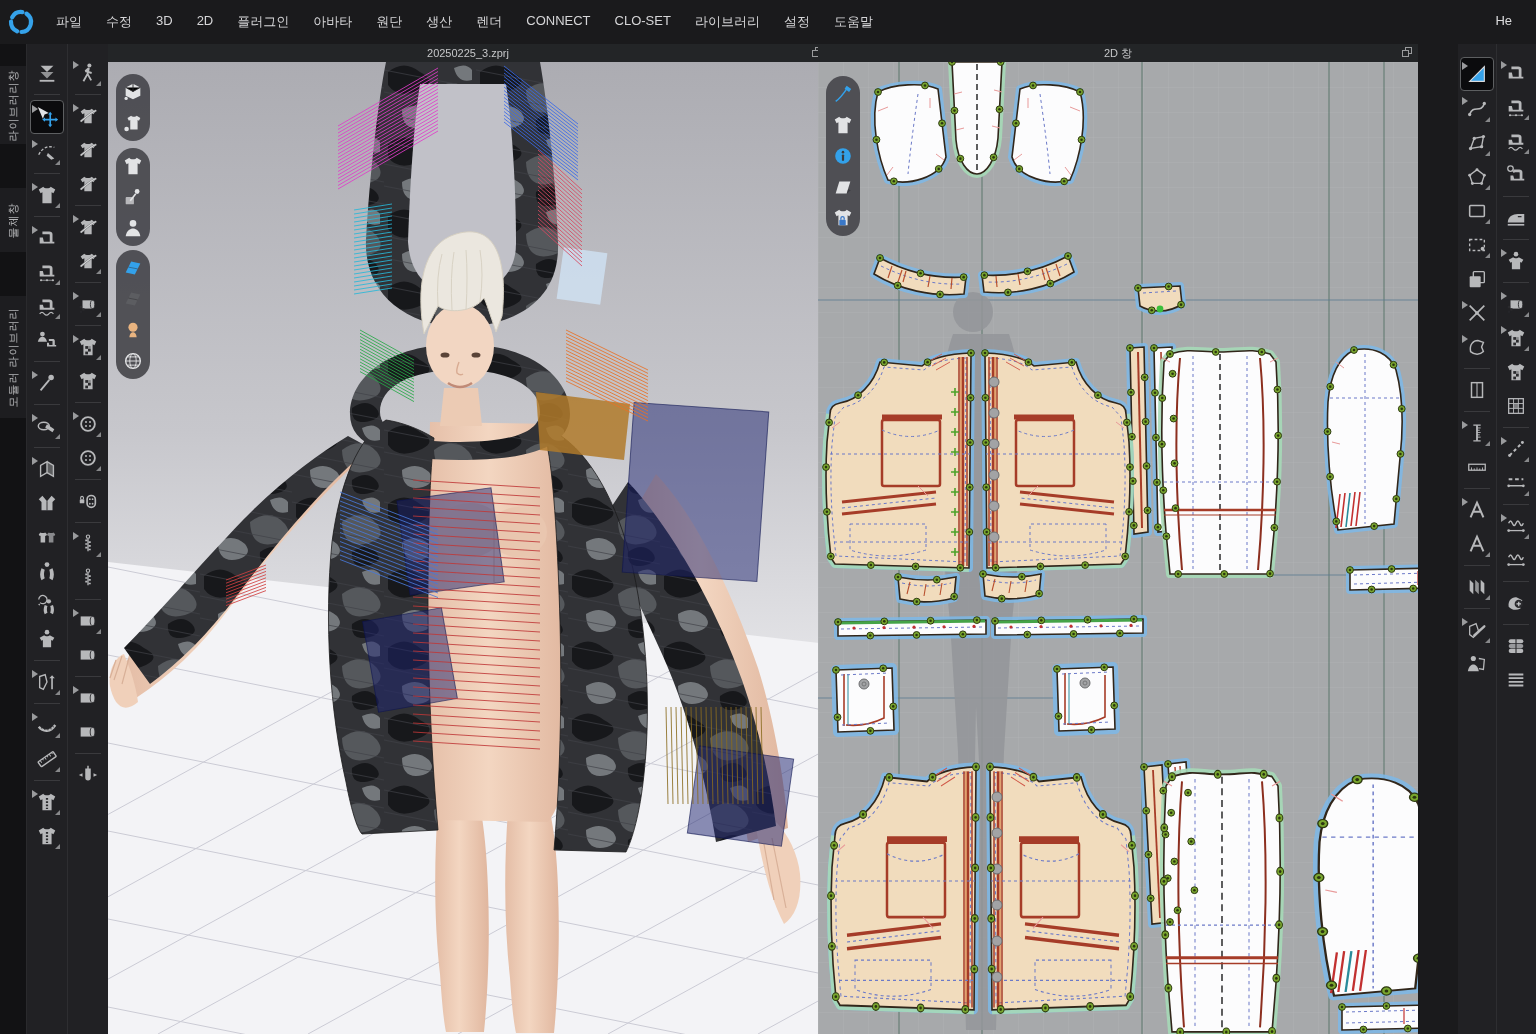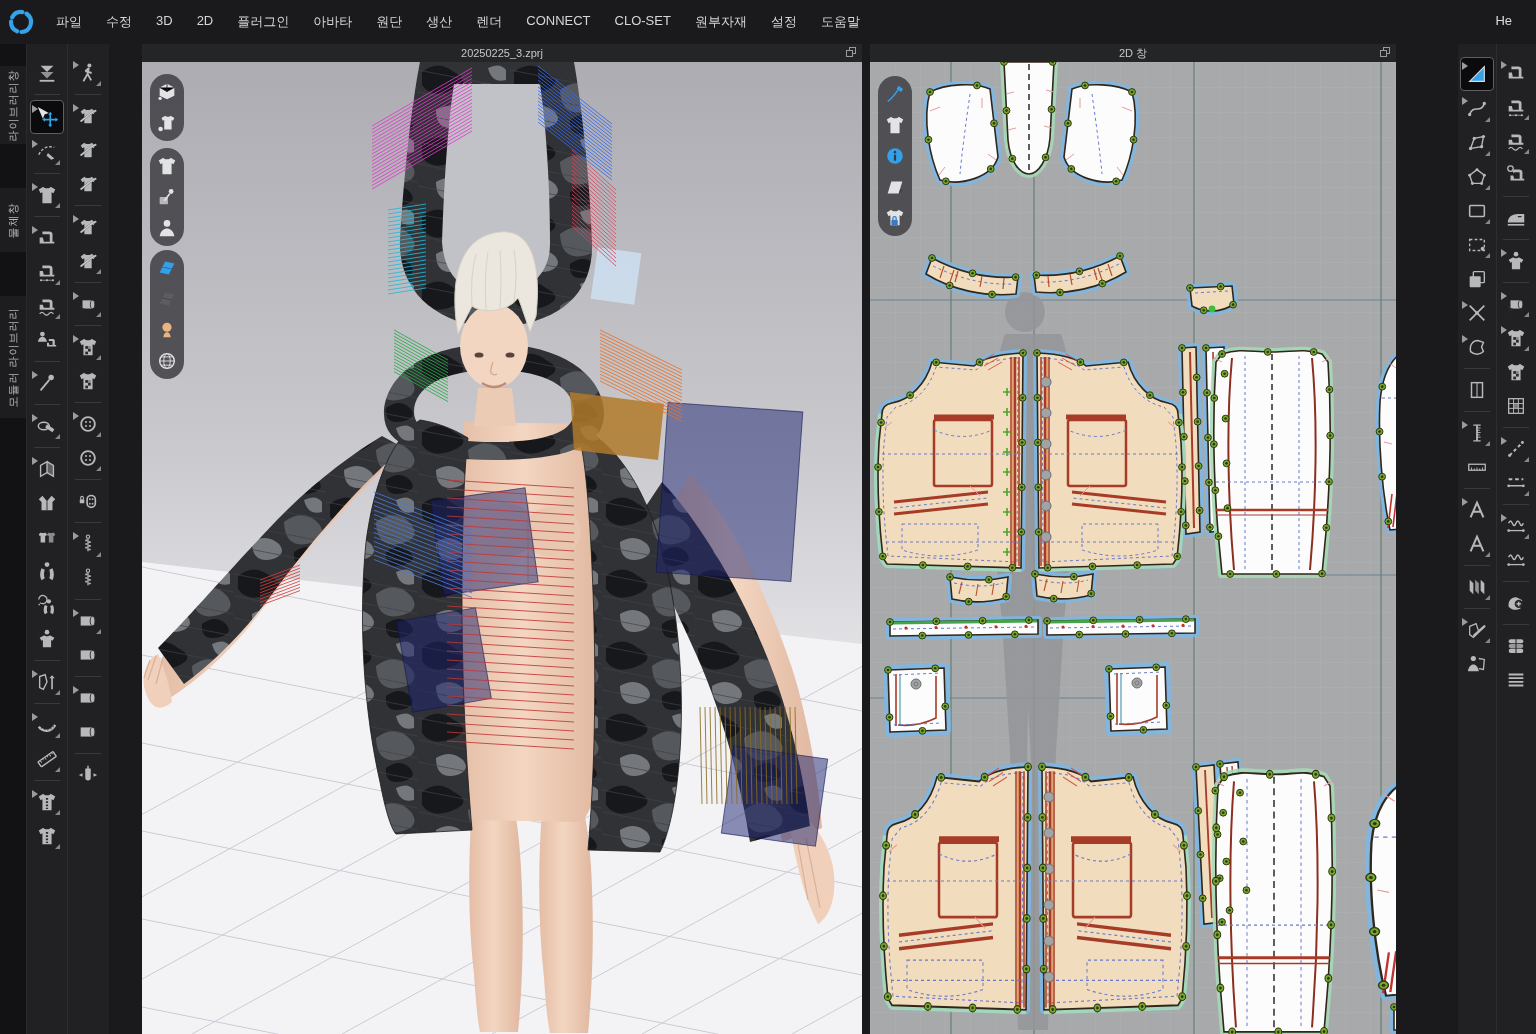--- a/index.html
+++ b/index.html
@@ -22,27 +22,27 @@
   .left-toolbar .tb-col{width:40px;}
   .right-toolbar{left:1458px;width:78px;}
   .right-toolbar .tb-col{width:38px;}
   .tcell{position:relative;width:32px;height:32px;margin:1px 0;display:flex;align-items:center;justify-content:center;border-radius:4px;color:#b7b8ba;cursor:pointer;}
   .tcell.active{background:#0b0b0d;border:1px solid #5d5f61;color:#35a2ea;}
   .tcell.sub::after{content:'';position:absolute;right:3px;bottom:3px;width:0;height:0;border-left:5px solid transparent;border-bottom:5px solid #87888a;}
   .tcell.cur::before{content:'';position:absolute;left:1px;top:4px;width:0;height:0;border-top:4px solid transparent;border-bottom:4px solid transparent;border-left:6px solid #9a9b9d;}
   .tsep{width:26px;height:1px;background:#3a3a3d;margin:4px 0;}
   .ti{width:22px;height:22px;display:block;}
   
-  .win{position:absolute;top:44px;bottom:0;margin-left:34px;}
+  .win{position:absolute;top:44px;bottom:0;}
   .titlebar{height:18px;background:#232527;color:#c6c7c9;font-size:11px;line-height:18px;text-align:center;position:relative;}
   .float-btn{position:absolute;right:4px;top:2px;width:14px;height:14px;color:#9a9b9d;background:none;border:none;padding:0;cursor:pointer;}
   .float-btn svg{width:12px;height:12px;}
   .canvas{position:relative;width:100%;height:972px;overflow:hidden;}
   .win3d{left:108px;width:720px;}
-  .win2d{left:836px;width:526px;}
+  .win2d{left:818px;width:600px;}
   
   .fg{position:absolute;width:34px;background:rgba(72,72,77,.93);border-radius:17px;display:flex;flex-direction:column;align-items:center;padding:7px 0;gap:9px;z-index:5;}
   .fbtn{width:22px;height:22px;color:#e2e3e5;cursor:pointer;background:none;border:none;padding:0;}
   .fbtn svg{width:22px;height:22px;display:block;}
   .acc-blue{color:#33a1ea !important;}
   .acc-skin{color:#e9b480 !important;}
   .acc-dark{color:#5c5d61 !important;}
   
   .p-tan{fill:#f1dcbd;stroke:#31261a;stroke-width:1.6;}
   .p-white{fill:#fcfcfd;stroke:#31261a;stroke-width:1.6;}
@@ -429,21 +429,21 @@
         <span class="menu-item">수정</span>
         <span class="menu-item">3D</span>
         <span class="menu-item">2D</span>
         <span class="menu-item">플러그인</span>
         <span class="menu-item">아바타</span>
         <span class="menu-item">원단</span>
         <span class="menu-item">생산</span>
         <span class="menu-item">렌더</span>
         <span class="menu-item">CONNECT</span>
         <span class="menu-item">CLO-SET</span>
-        <span class="menu-item">원부자재</span>
+        <span class="menu-item">라이브러리</span>
         <span class="menu-item">설정</span>
         <span class="menu-item">도움말</span>
       </nav>
     <span class="menubar-right">He</span>
   </div>
 
   <div class="side-tabs">
     <div class="vtab" style="top:22px;height:78px">
         <span>라이브러리창</span>
       </div>

